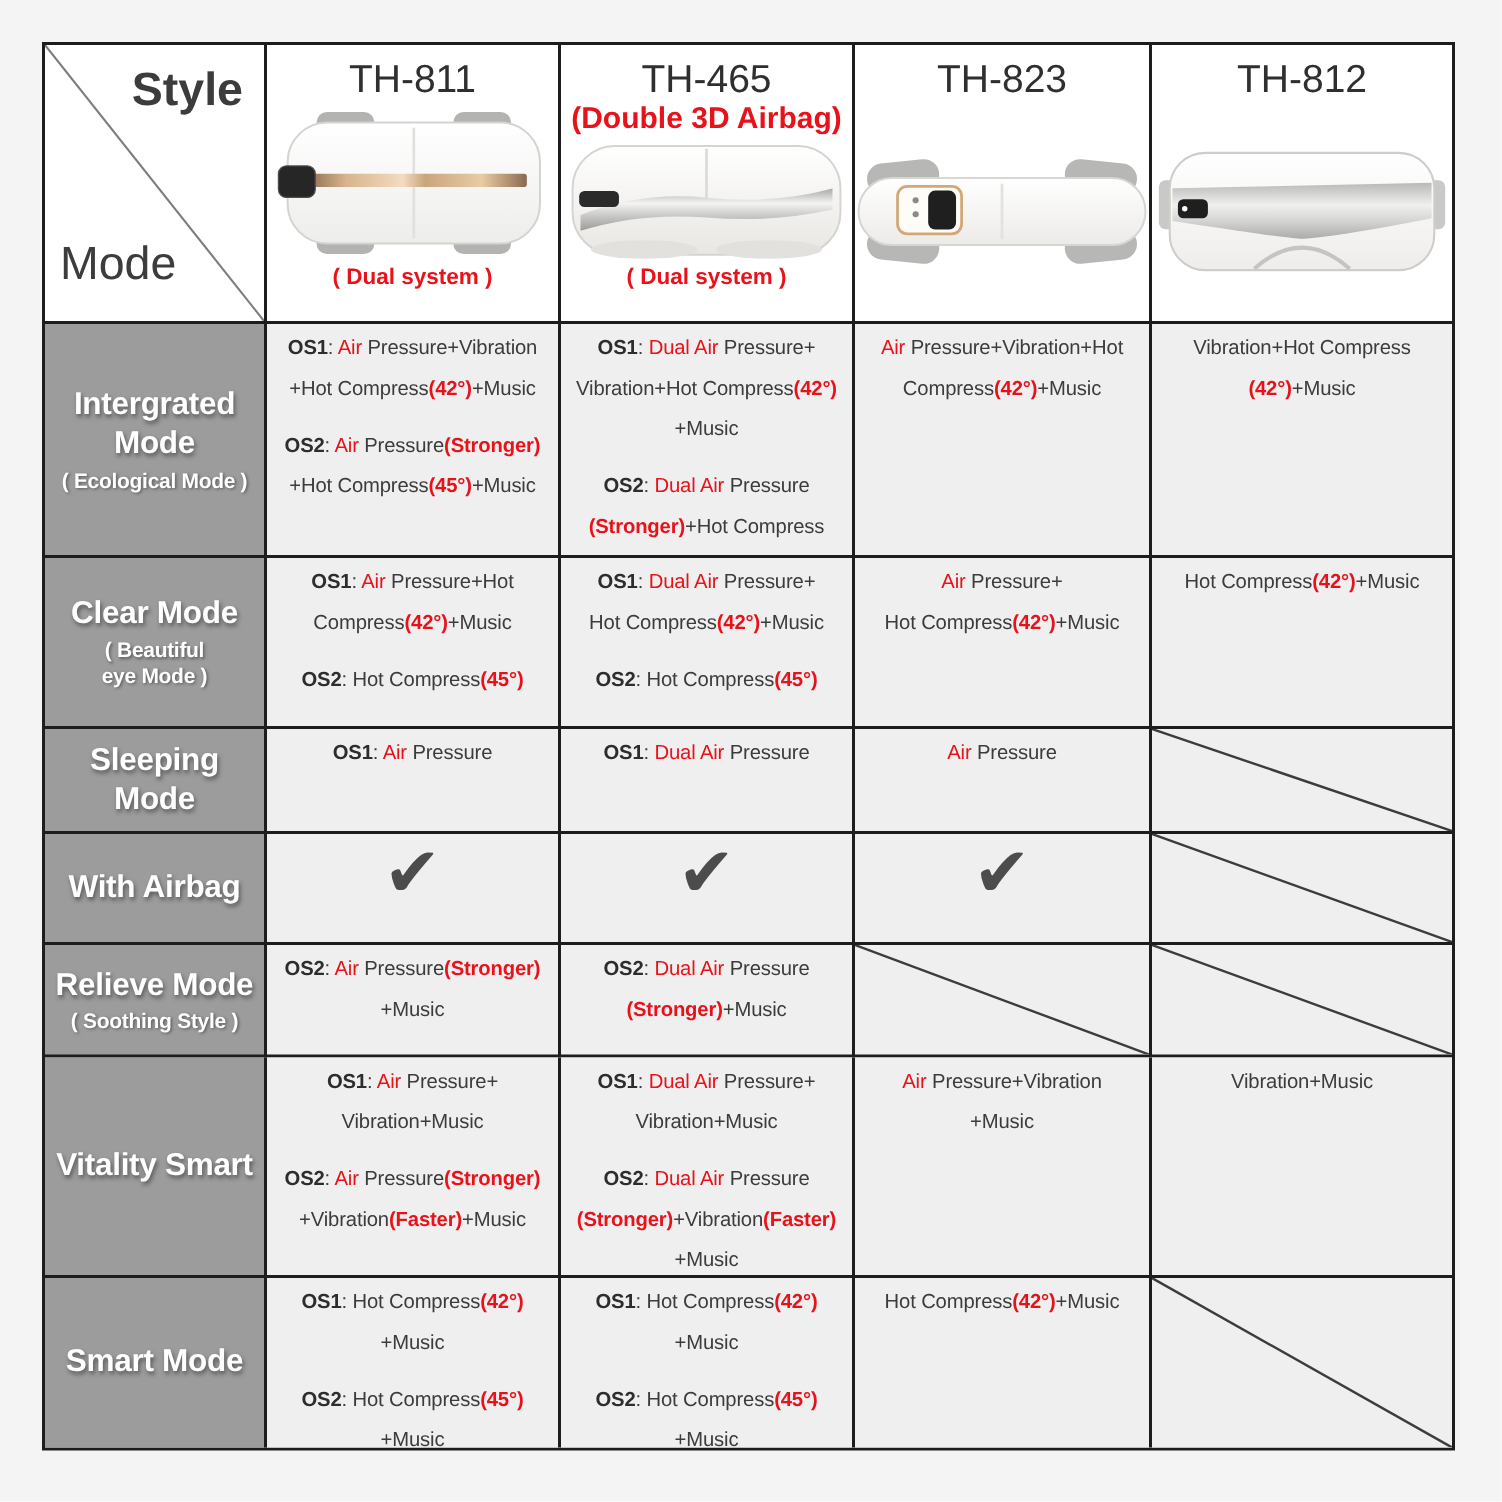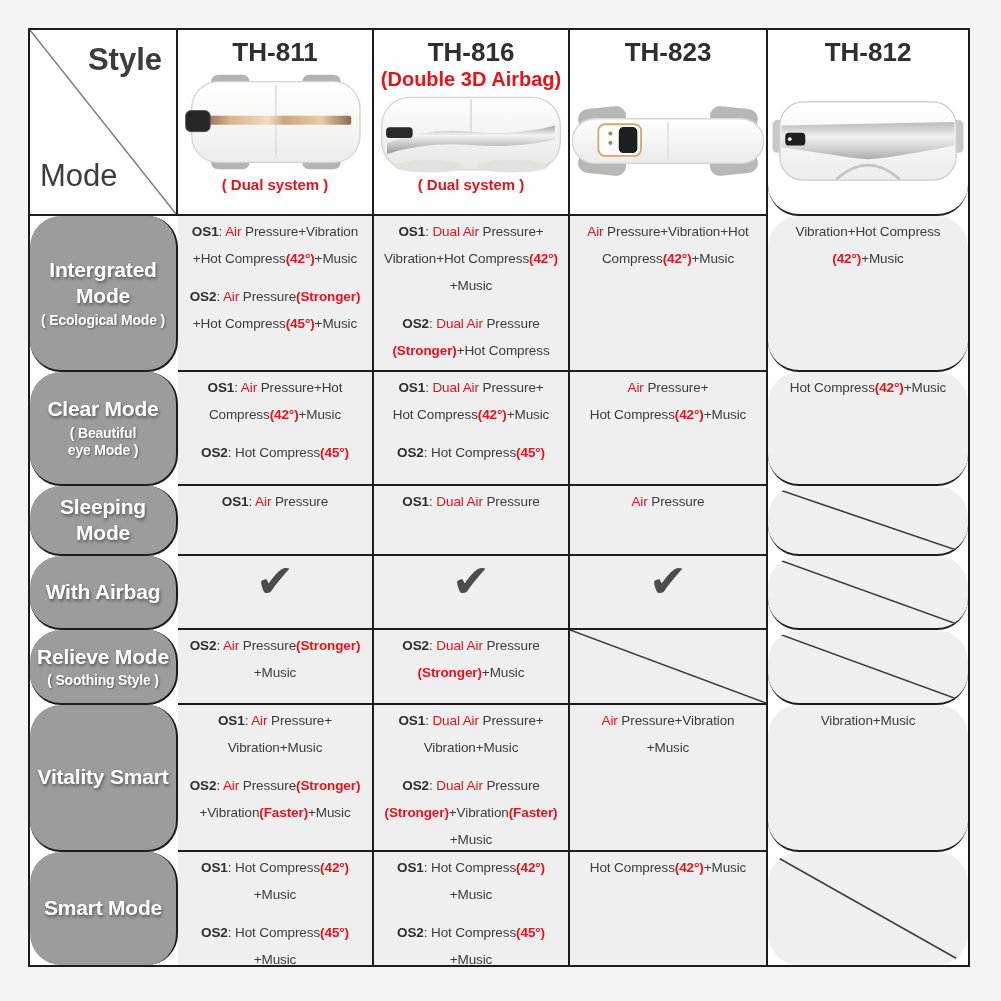--- a/index.html
+++ b/index.html
@@ -17,43 +17,43 @@
     border:2px solid var(--grid,#1d1d1d);
     background:var(--header_bg,#fff);
   }
   .cell{
     box-sizing:border-box;
     border-right:2px solid var(--grid,#1d1d1d);
     border-bottom:2px solid var(--grid,#1d1d1d);
     position:relative;
     overflow:hidden;
   }
-  .cell:nth-child(5n){border-right:none;border-radius:31px;}
+  .cell:nth-child(5n){border-right:none;}
   .cell:nth-child(n+36){border-bottom:none;}
 
   
   .corner{background:var(--header_bg,#fff);}
   .corner .diag line{stroke:#7d7d7d;stroke-width:1.4;}
   .corner-style{position:absolute;top:12px;right:14px;font-size:31px;font-weight:bold;color:var(--dark,#3c3c3c);}
   .corner-mode{position:absolute;bottom:20px;left:10px;font-size:31px;font-weight:normal;color:var(--dark,#3c3c3c);}
 
   
   .prodhead{background:var(--header_bg,#fff);display:flex;flex-direction:column;align-items:center;}
-  .prod-title{font-size:26px;font-weight:bold;color:var(--title,#2f2f2f);padding-top:8px;line-height:1.15;}
+  .prod-title{font-size:26px;font-weight:normal;color:var(--title,#2f2f2f);padding-top:8px;line-height:1.15;}
   .prod-sub{font-size:20px;font-weight:bold;color:var(--red,#e8121a);line-height:1.15;text-align:center;}
   .prod-img{flex:1;display:flex;align-items:center;justify-content:center;width:100%;}
   .prod-img svg{display:block;}
   .prod-caption{font-size:15px;font-weight:bold;color:var(--red,#e8121a);padding-bottom:22px;line-height:1;}
   .prod-caption:empty,.prod-sub:empty{padding:0;}
 
   
   .rowhead{
     background:var(--row_header_bg,#9c9c9c);
     display:flex;flex-direction:column;align-items:center;justify-content:center;
-    text-align:center;color:#fff;padding:2px;border-radius:31px;
+    text-align:center;color:#fff;padding:2px;
   }
   .rh-label{
     font-size:21px;font-weight:bold;line-height:1.25;
     text-shadow:1px 2px 3px rgba(50,50,50,.65);letter-spacing:-0.2px;
   }
   .rh-sub{
     font-size:14px;font-weight:bold;line-height:1.25;margin-top:2px;
     white-space:pre-line;text-shadow:1px 1px 2px rgba(50,50,50,.6);letter-spacing:-0.2px;
   }
 
@@ -112,21 +112,21 @@
         <rect x="10" y="10" width="192" height="92" rx="30" fill="url(#body811)" stroke="#d5d3cf" stroke-width="1.5"></rect>
         <line x1="106" y1="14" x2="106" y2="98" stroke="#e2e0dc" stroke-width="2"></line>
         <rect x="20" y="49" width="172" height="10" rx="2" fill="url(#copper811)"></rect>
         <rect x="3" y="43" width="28" height="24" rx="6" fill="#262626" stroke="#4d4d4d"></rect>
       </svg>
     </div>
     <div class="prod-caption">( Dual system )</div>
   </div>
 
   <div class="cell prodhead">
-    <div class="prod-title">TH-816</div>
+    <div class="prod-title">TH-465</div>
     <div class="prod-sub">(Double 3D Airbag)</div>
     <div class="prod-img">
       <svg width="186" height="84" viewBox="0 0 210 95">
         <defs>
           <linearGradient id="chrome816" x1="0" y1="0" x2="0" y2="1">
             <stop offset="0" stop-color="#a8a8a6"></stop>
               <stop offset="0.35" stop-color="#f4f4f2"></stop>
             <stop offset="0.6" stop-color="#cfcfcd"></stop>
               <stop offset="1" stop-color="#9a9a98"></stop>
           </linearGradient>

